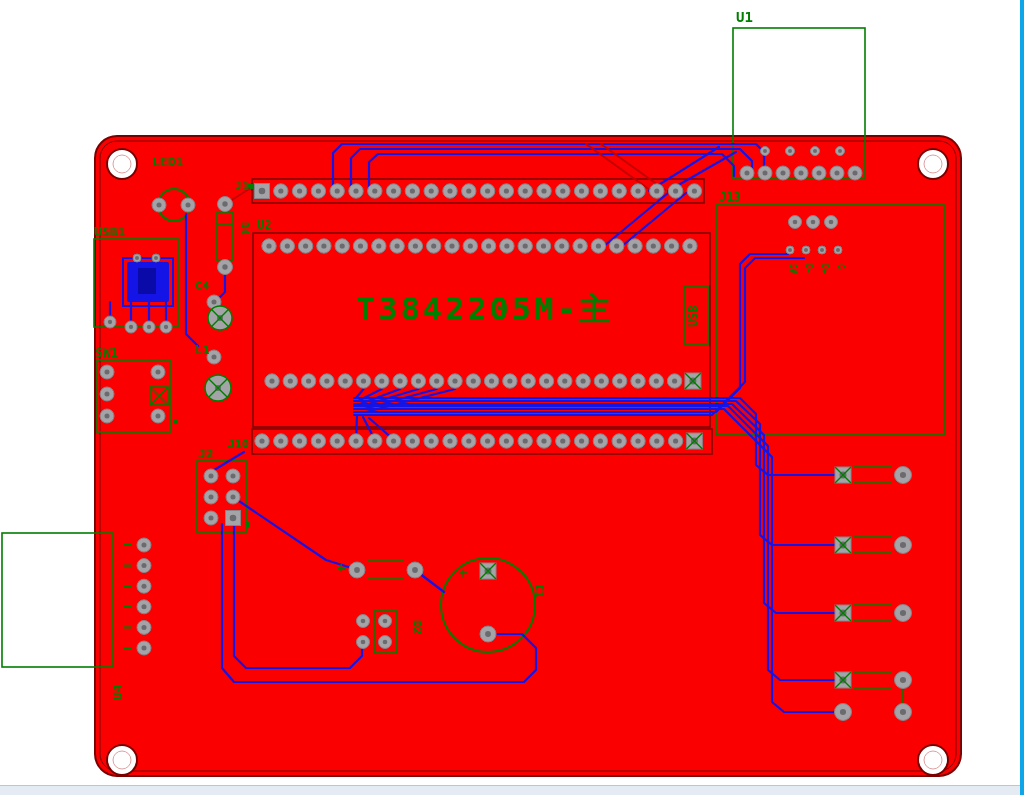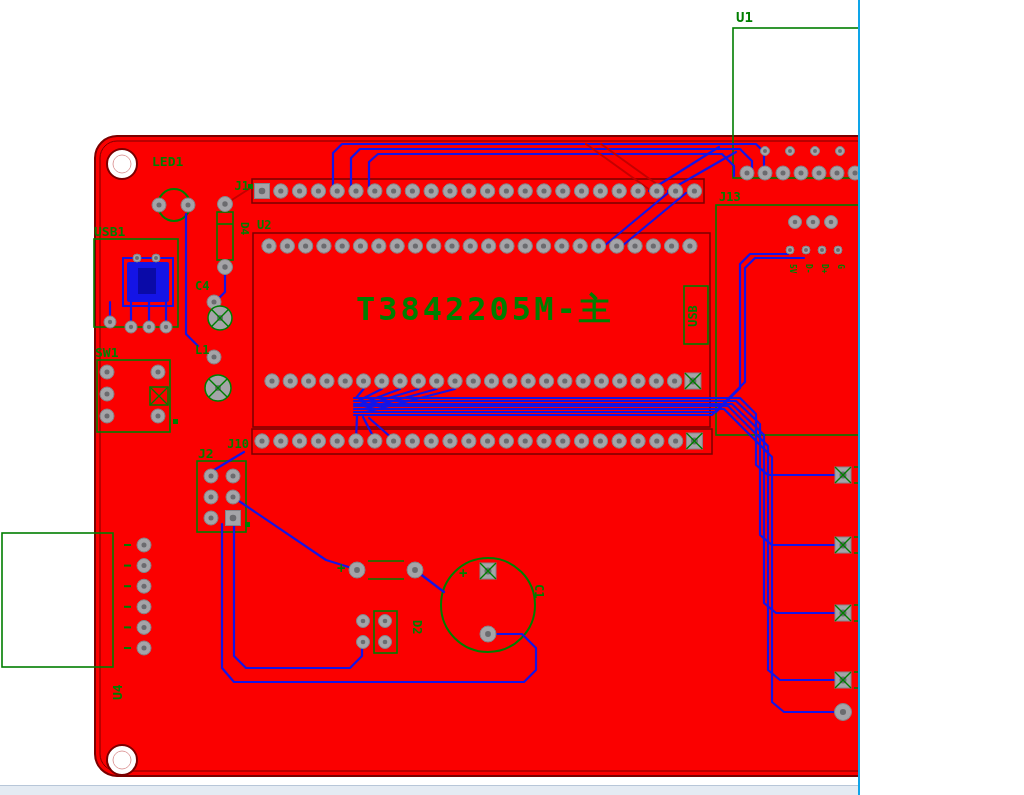--- a/index.html
+++ b/index.html
@@ -1,17 +1,17 @@
 <!DOCTYPE html>
 <html><head>
 <meta charset="utf-8">
 <style>
   html,body{margin:0;padding:0;background:#fff;}
-  .stage{position:relative;width:860px;height:795px;background:#ffffff;overflow:hidden;
-         border-right:2px solid #0ea5e9;box-sizing:border-box;
+  .stage{position:relative;width:1024px;height:795px;background:#ffffff;overflow:hidden;
+         border-right:4px solid #0ea5e9;box-sizing:border-box;
          font-family:"DejaVu Sans Mono","Liberation Mono",monospace;}
   svg{position:absolute;top:0;left:0;}
   .lbl{font-family:"DejaVu Sans Mono","Liberation Mono",monospace;font-weight:bold;}
   .bottombar{position:absolute;left:0;right:0;bottom:0;height:9px;background:#e4ebf3;
              border-top:1px solid #b7c6d8;}
 </style>
 </head>
 <body>
 
 <div class="stage">

